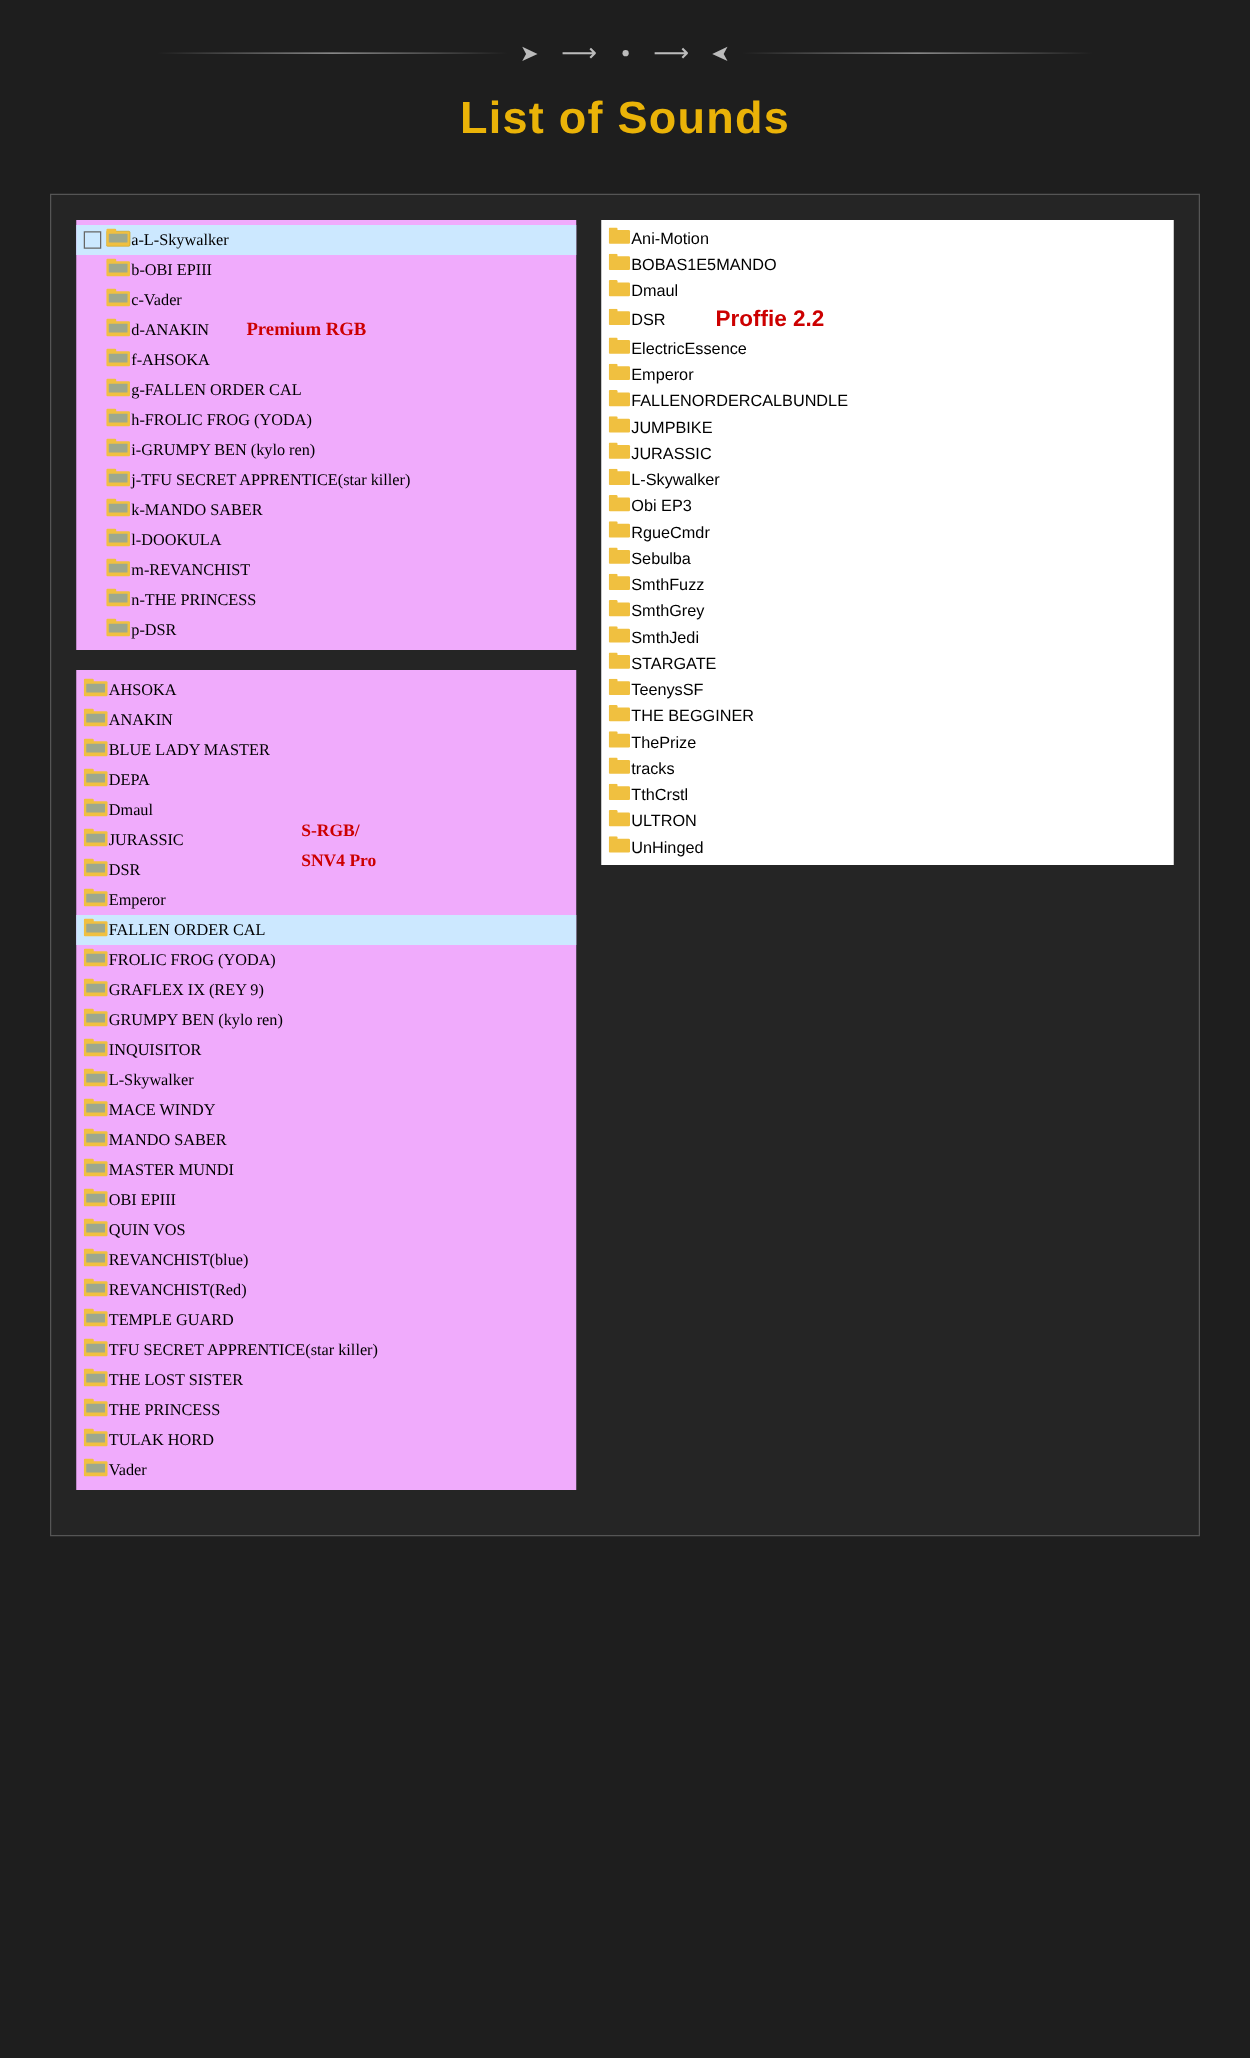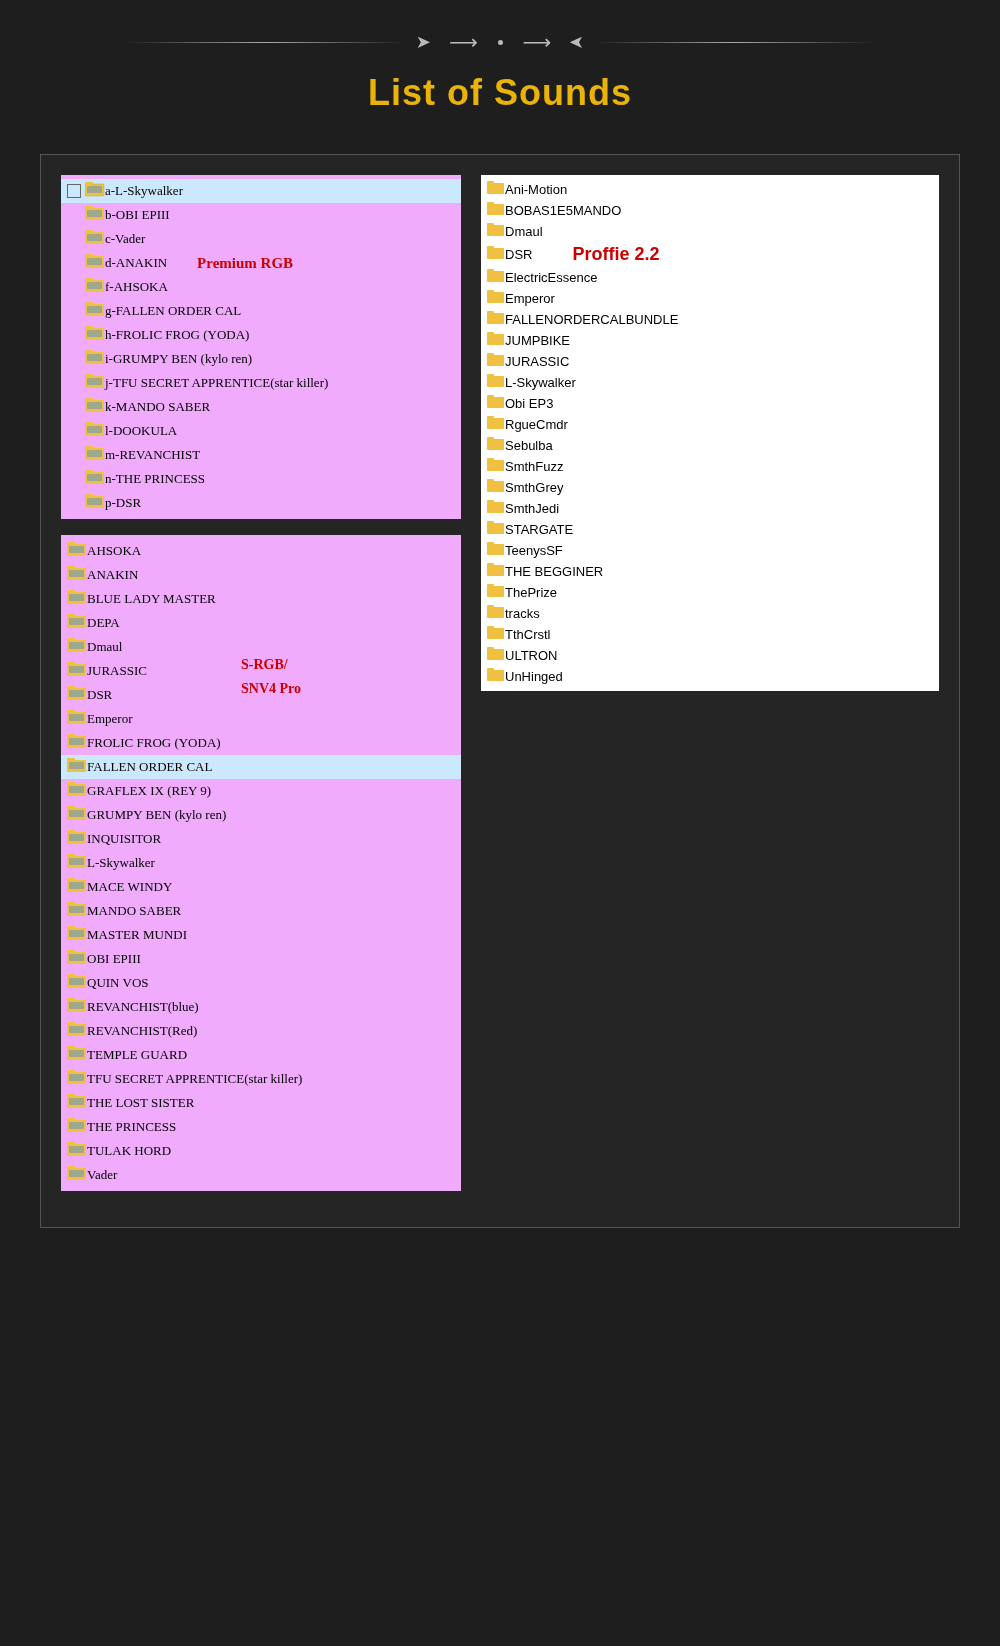--- a/index.html
+++ b/index.html
@@ -421,40 +421,40 @@
         <span>
           <svg width="20" height="16" viewBox="0 0 20 16" fill="none">
             <rect x="0" y="3" width="19" height="12" rx="1" fill="#F0C040"></rect>
             <rect x="0" y="1" width="8" height="3" rx="1" fill="#F0C040"></rect>
             <rect x="2" y="5" width="15" height="7" rx="0.5" fill="#4a90d9" opacity="0.5"></rect>
           </svg>
         </span>
         <span>Emperor</span>
       </div>
 
+      <div class="file-item selected">
+        <span>
+          <svg width="20" height="16" viewBox="0 0 20 16" fill="none">
+            <rect x="0" y="3" width="19" height="12" rx="1" fill="#F0C040"></rect>
+            <rect x="0" y="1" width="8" height="3" rx="1" fill="#F0C040"></rect>
+            <rect x="2" y="5" width="15" height="7" rx="0.5" fill="#4a90d9" opacity="0.5"></rect>
+          </svg>
+        </span>
+        <span>FALLEN ORDER CAL</span>
+      </div>
+
       <div class="file-item">
         <span>
           <svg width="20" height="16" viewBox="0 0 20 16" fill="none">
             <rect x="0" y="3" width="19" height="12" rx="1" fill="#F0C040"></rect>
             <rect x="0" y="1" width="8" height="3" rx="1" fill="#F0C040"></rect>
             <rect x="2" y="5" width="15" height="7" rx="0.5" fill="#4a90d9" opacity="0.5"></rect>
           </svg>
         </span>
         <span>FROLIC FROG (YODA)</span>
-      </div>
-
-      <div class="file-item selected">
-        <span>
-          <svg width="20" height="16" viewBox="0 0 20 16" fill="none">
-            <rect x="0" y="3" width="19" height="12" rx="1" fill="#F0C040"></rect>
-            <rect x="0" y="1" width="8" height="3" rx="1" fill="#F0C040"></rect>
-            <rect x="2" y="5" width="15" height="7" rx="0.5" fill="#4a90d9" opacity="0.5"></rect>
-          </svg>
-        </span>
-        <span>FALLEN ORDER CAL</span>
       </div>
 
       <div class="file-item">
         <span>
           <svg width="20" height="16" viewBox="0 0 20 16" fill="none">
             <rect x="0" y="3" width="19" height="12" rx="1" fill="#F0C040"></rect>
             <rect x="0" y="1" width="8" height="3" rx="1" fill="#F0C040"></rect>
             <rect x="2" y="5" width="15" height="7" rx="0.5" fill="#4a90d9" opacity="0.5"></rect>
           </svg>
         </span>

